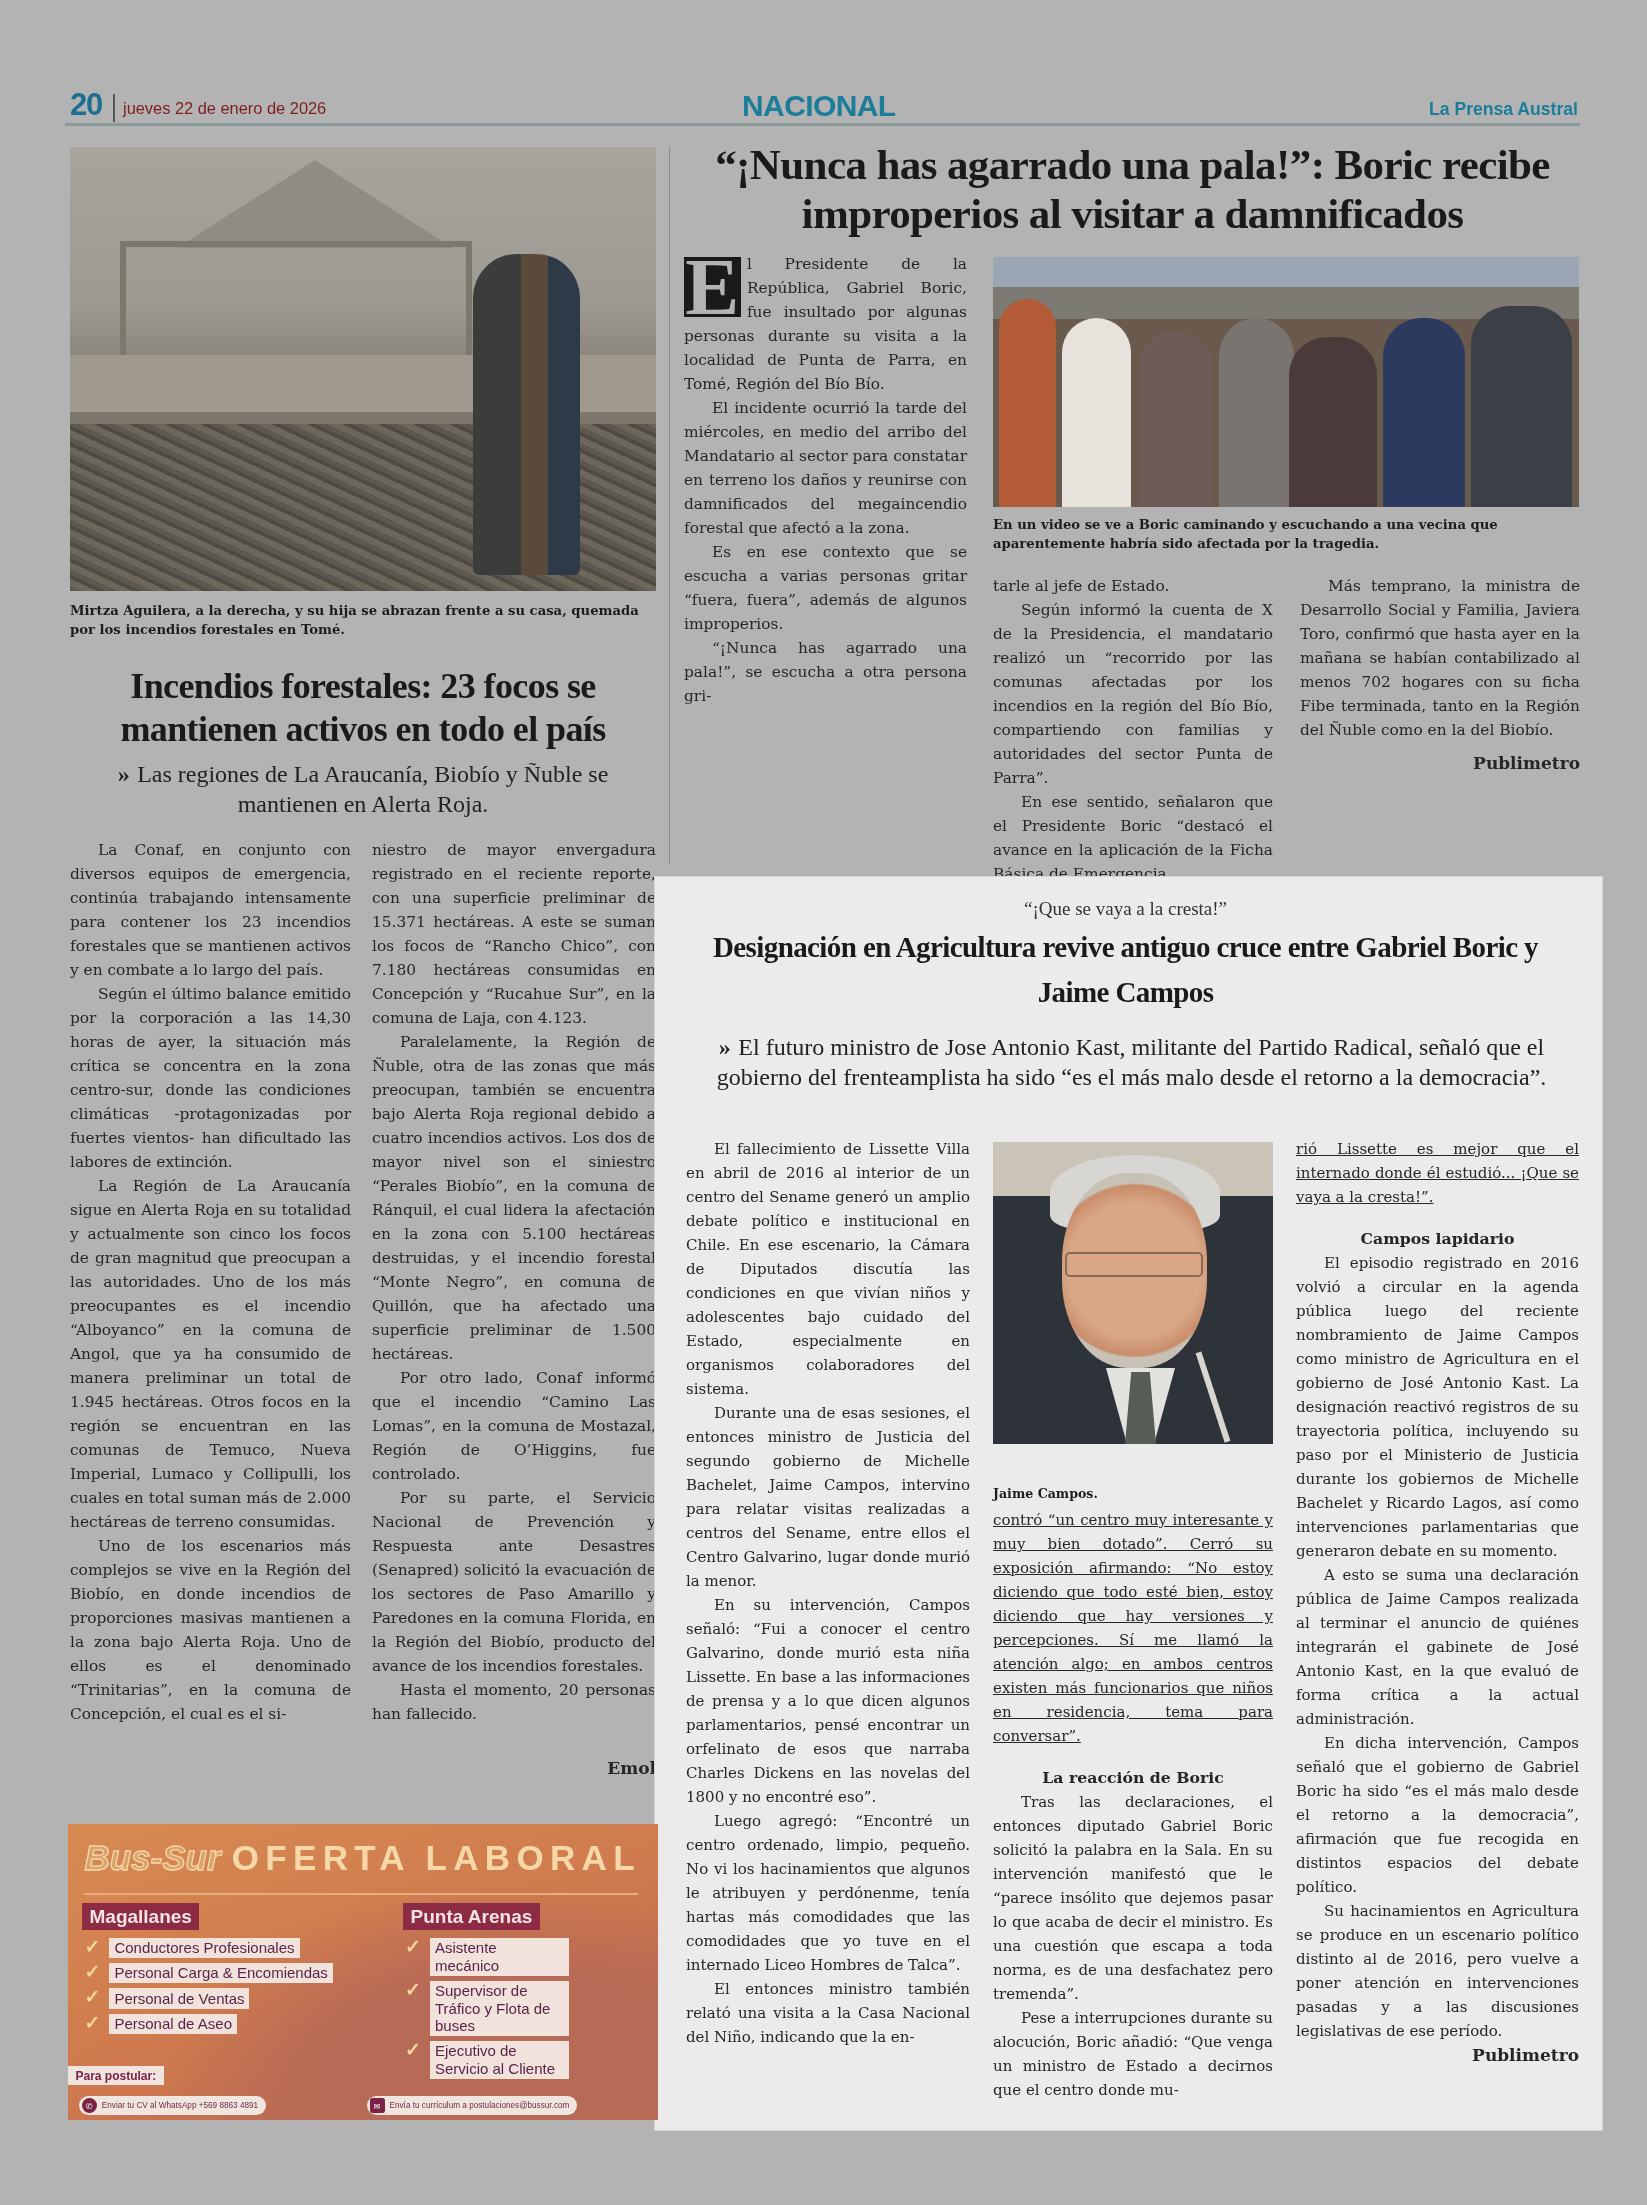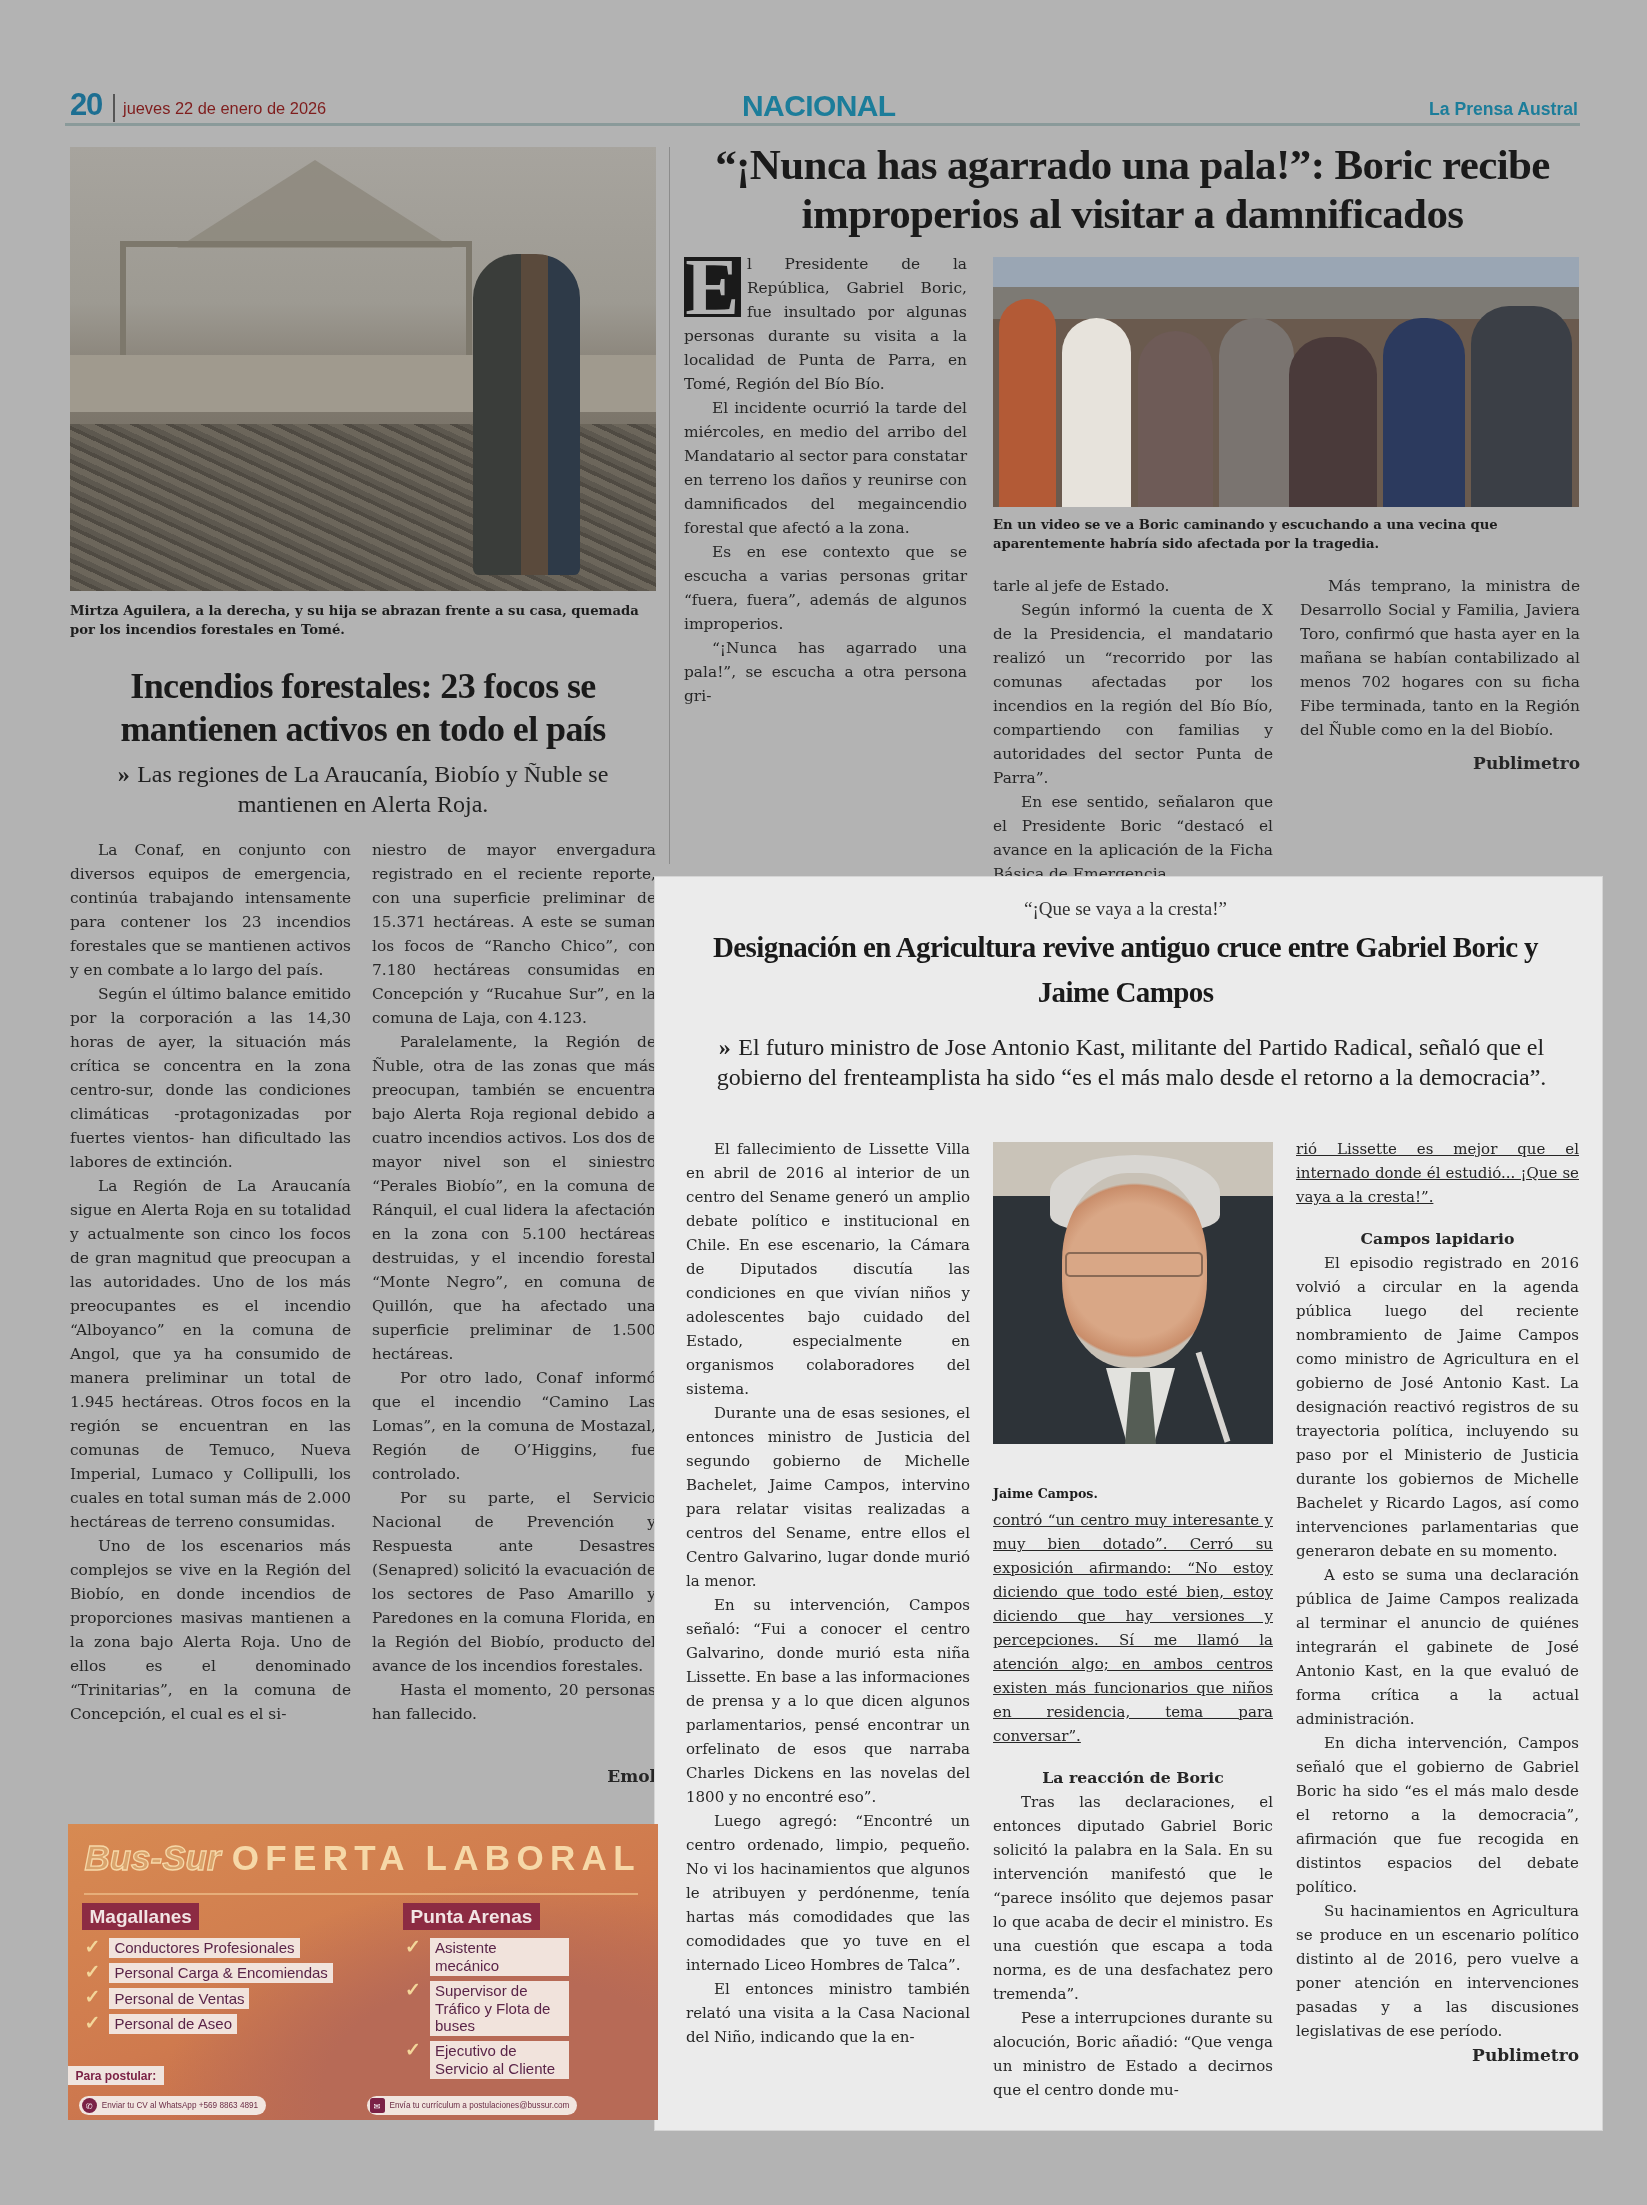--- a/index.html
+++ b/index.html
@@ -122,21 +122,21 @@
   <p>Según el último balance emitido por la corporación a las 14,30 horas de ayer, la situación más crítica se concentra en la zona centro-sur, donde las condiciones climáticas -protagonizadas por fuertes vientos- han dificultado las labores de extinción.</p>
   <p>La Región de La Araucanía sigue en Alerta Roja en su totalidad y actualmente son cinco los focos de gran magnitud que preocupan a las autoridades. Uno de los más preocupantes es el incendio “Alboyanco” en la comuna de Angol, que ya ha consumido de manera preliminar un total de 1.945 hectáreas. Otros focos en la región se encuentran en las comunas de Temuco, Nueva Imperial, Lumaco y Collipulli, los cuales en total suman más de 2.000 hectáreas de terreno consumidas.</p>
   <p>Uno de los escenarios más complejos se vive en la Región del Biobío, en donde incendios de proporciones masivas mantienen a la zona bajo Alerta Roja. Uno de ellos es el denominado “Trinitarias”, en la comuna de Concepción, el cual es el si-</p>
 </div>
 <div class="abs col c-fires-2">
   <p class="noind">niestro de mayor envergadura registrado en el reciente reporte, con una superficie preliminar de 15.371 hectáreas. A este se suman los focos de “Rancho Chico”, con 7.180 hectáreas consumidas en Concepción y “Rucahue Sur”, en la comuna de Laja, con 4.123.</p>
   <p>Paralelamente, la Región de Ñuble, otra de las zonas que más preocupan, también se encuentra bajo Alerta Roja regional debido a cuatro incendios activos. Los dos de mayor nivel son el siniestro “Perales Biobío”, en la comuna de Ránquil, el cual lidera la afectación en la zona con 5.100 hectáreas destruidas, y el incendio forestal “Monte Negro”, en comuna de Quillón, que ha afectado una superficie preliminar de 1.500 hectáreas.</p>
   <p>Por otro lado, Conaf informó que el incendio “Camino Las Lomas”, en la comuna de Mostazal, Región de O’Higgins, fue controlado.</p>
   <p>Por su parte, el Servicio Nacional de Prevención y Respuesta ante Desastres (Senapred) solicitó la evacuación de los sectores de Paso Amarillo y Paredones en la comuna Florida, en la Región del Biobío, producto del avance de los incendios forestales.</p>
   <p>Hasta el momento, 20 personas han fallecido.</p>
-  <div class="src" style="margin-top:38px">Emol</div>
+  <div class="src" style="margin-top:30px">Emol</div>
 </div>
 
 <div class="abs vrule"></div>
 <div class="abs hl hl-boric">“¡Nunca has agarrado una pala!”: Boric recibe improperios al visitar a damnificados</div>
 <div class="abs col c-boric-1">
   <p class="noind"><span class="dropcap">E</span><span>l Presidente de la República, Gabriel Boric, fue insultado por algunas personas durante su visita a la localidad de Punta de Parra, en Tomé, Región del Bío Bío.</span></p>
   <p>El incidente ocurrió la tarde del miércoles, en medio del arribo del Mandatario al sector para constatar en terreno los daños y reunirse con damnificados del megaincendio forestal que afectó a la zona.</p>
   <p>Es en ese contexto que se escucha a varias personas gritar “fuera, fuera”, además de algunos improperios.</p>
   <p>“¡Nunca has agarrado una pala!”, se escucha a otra persona gri-</p>
 </div>

